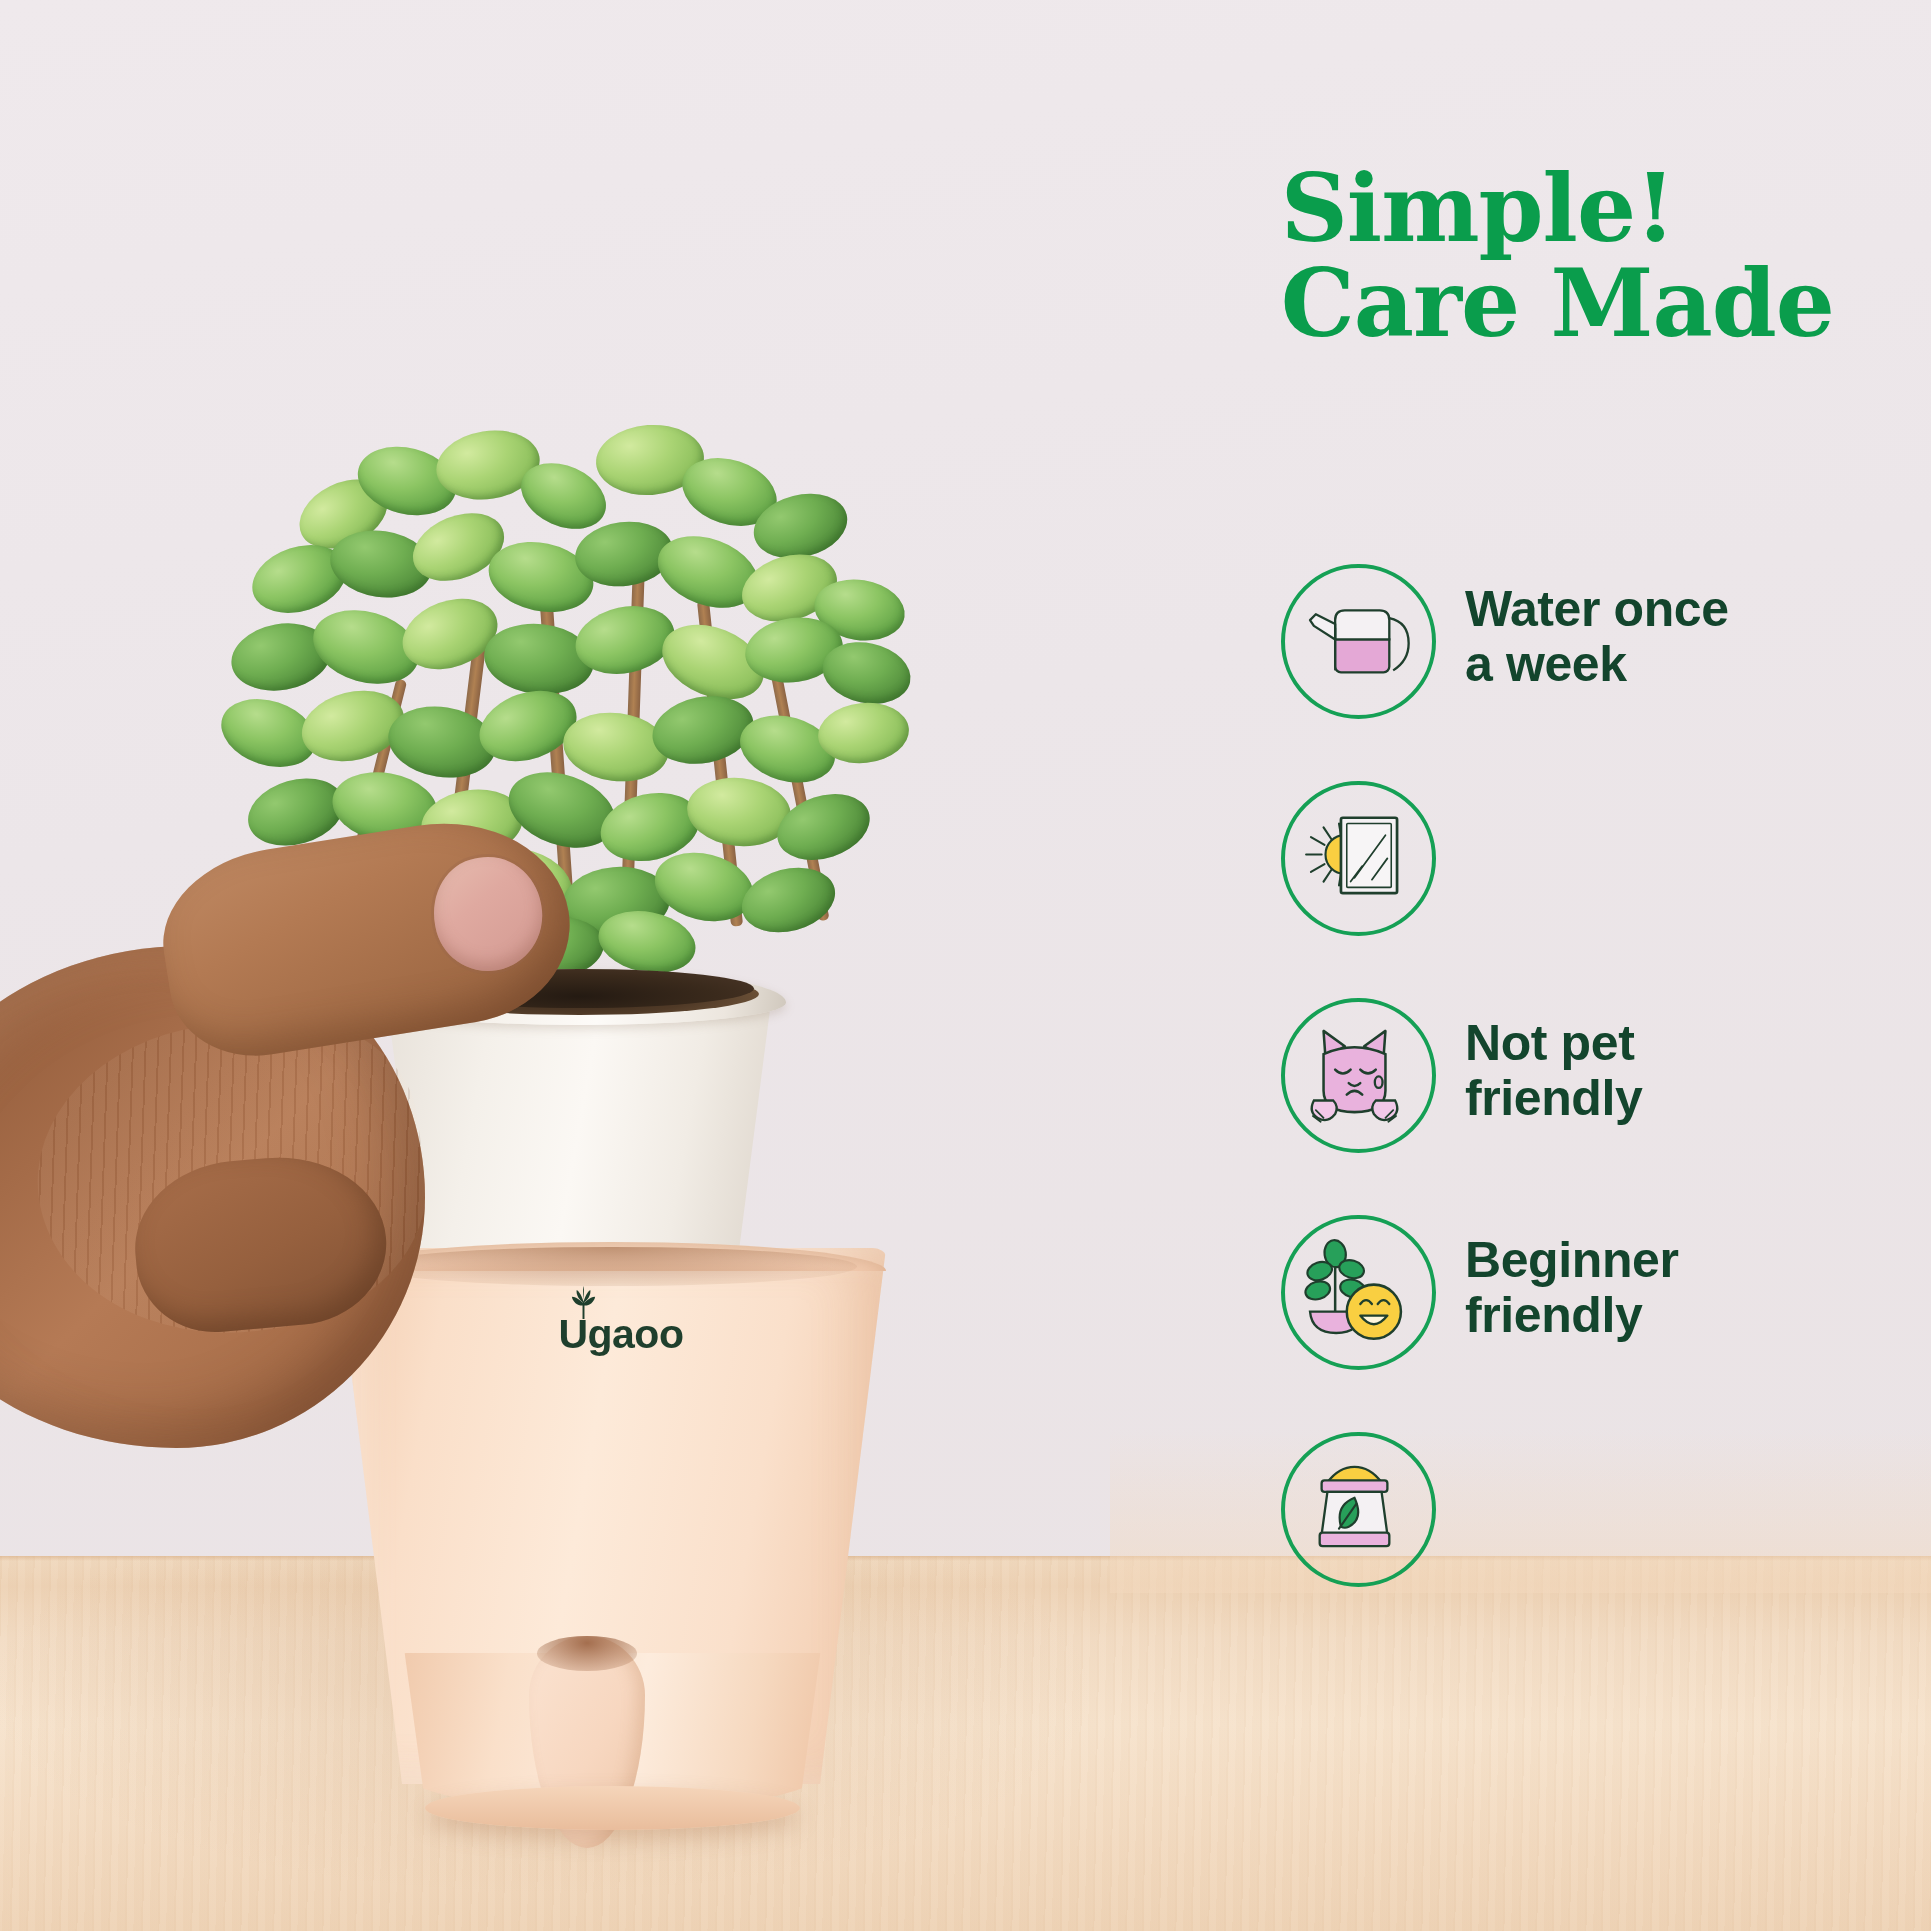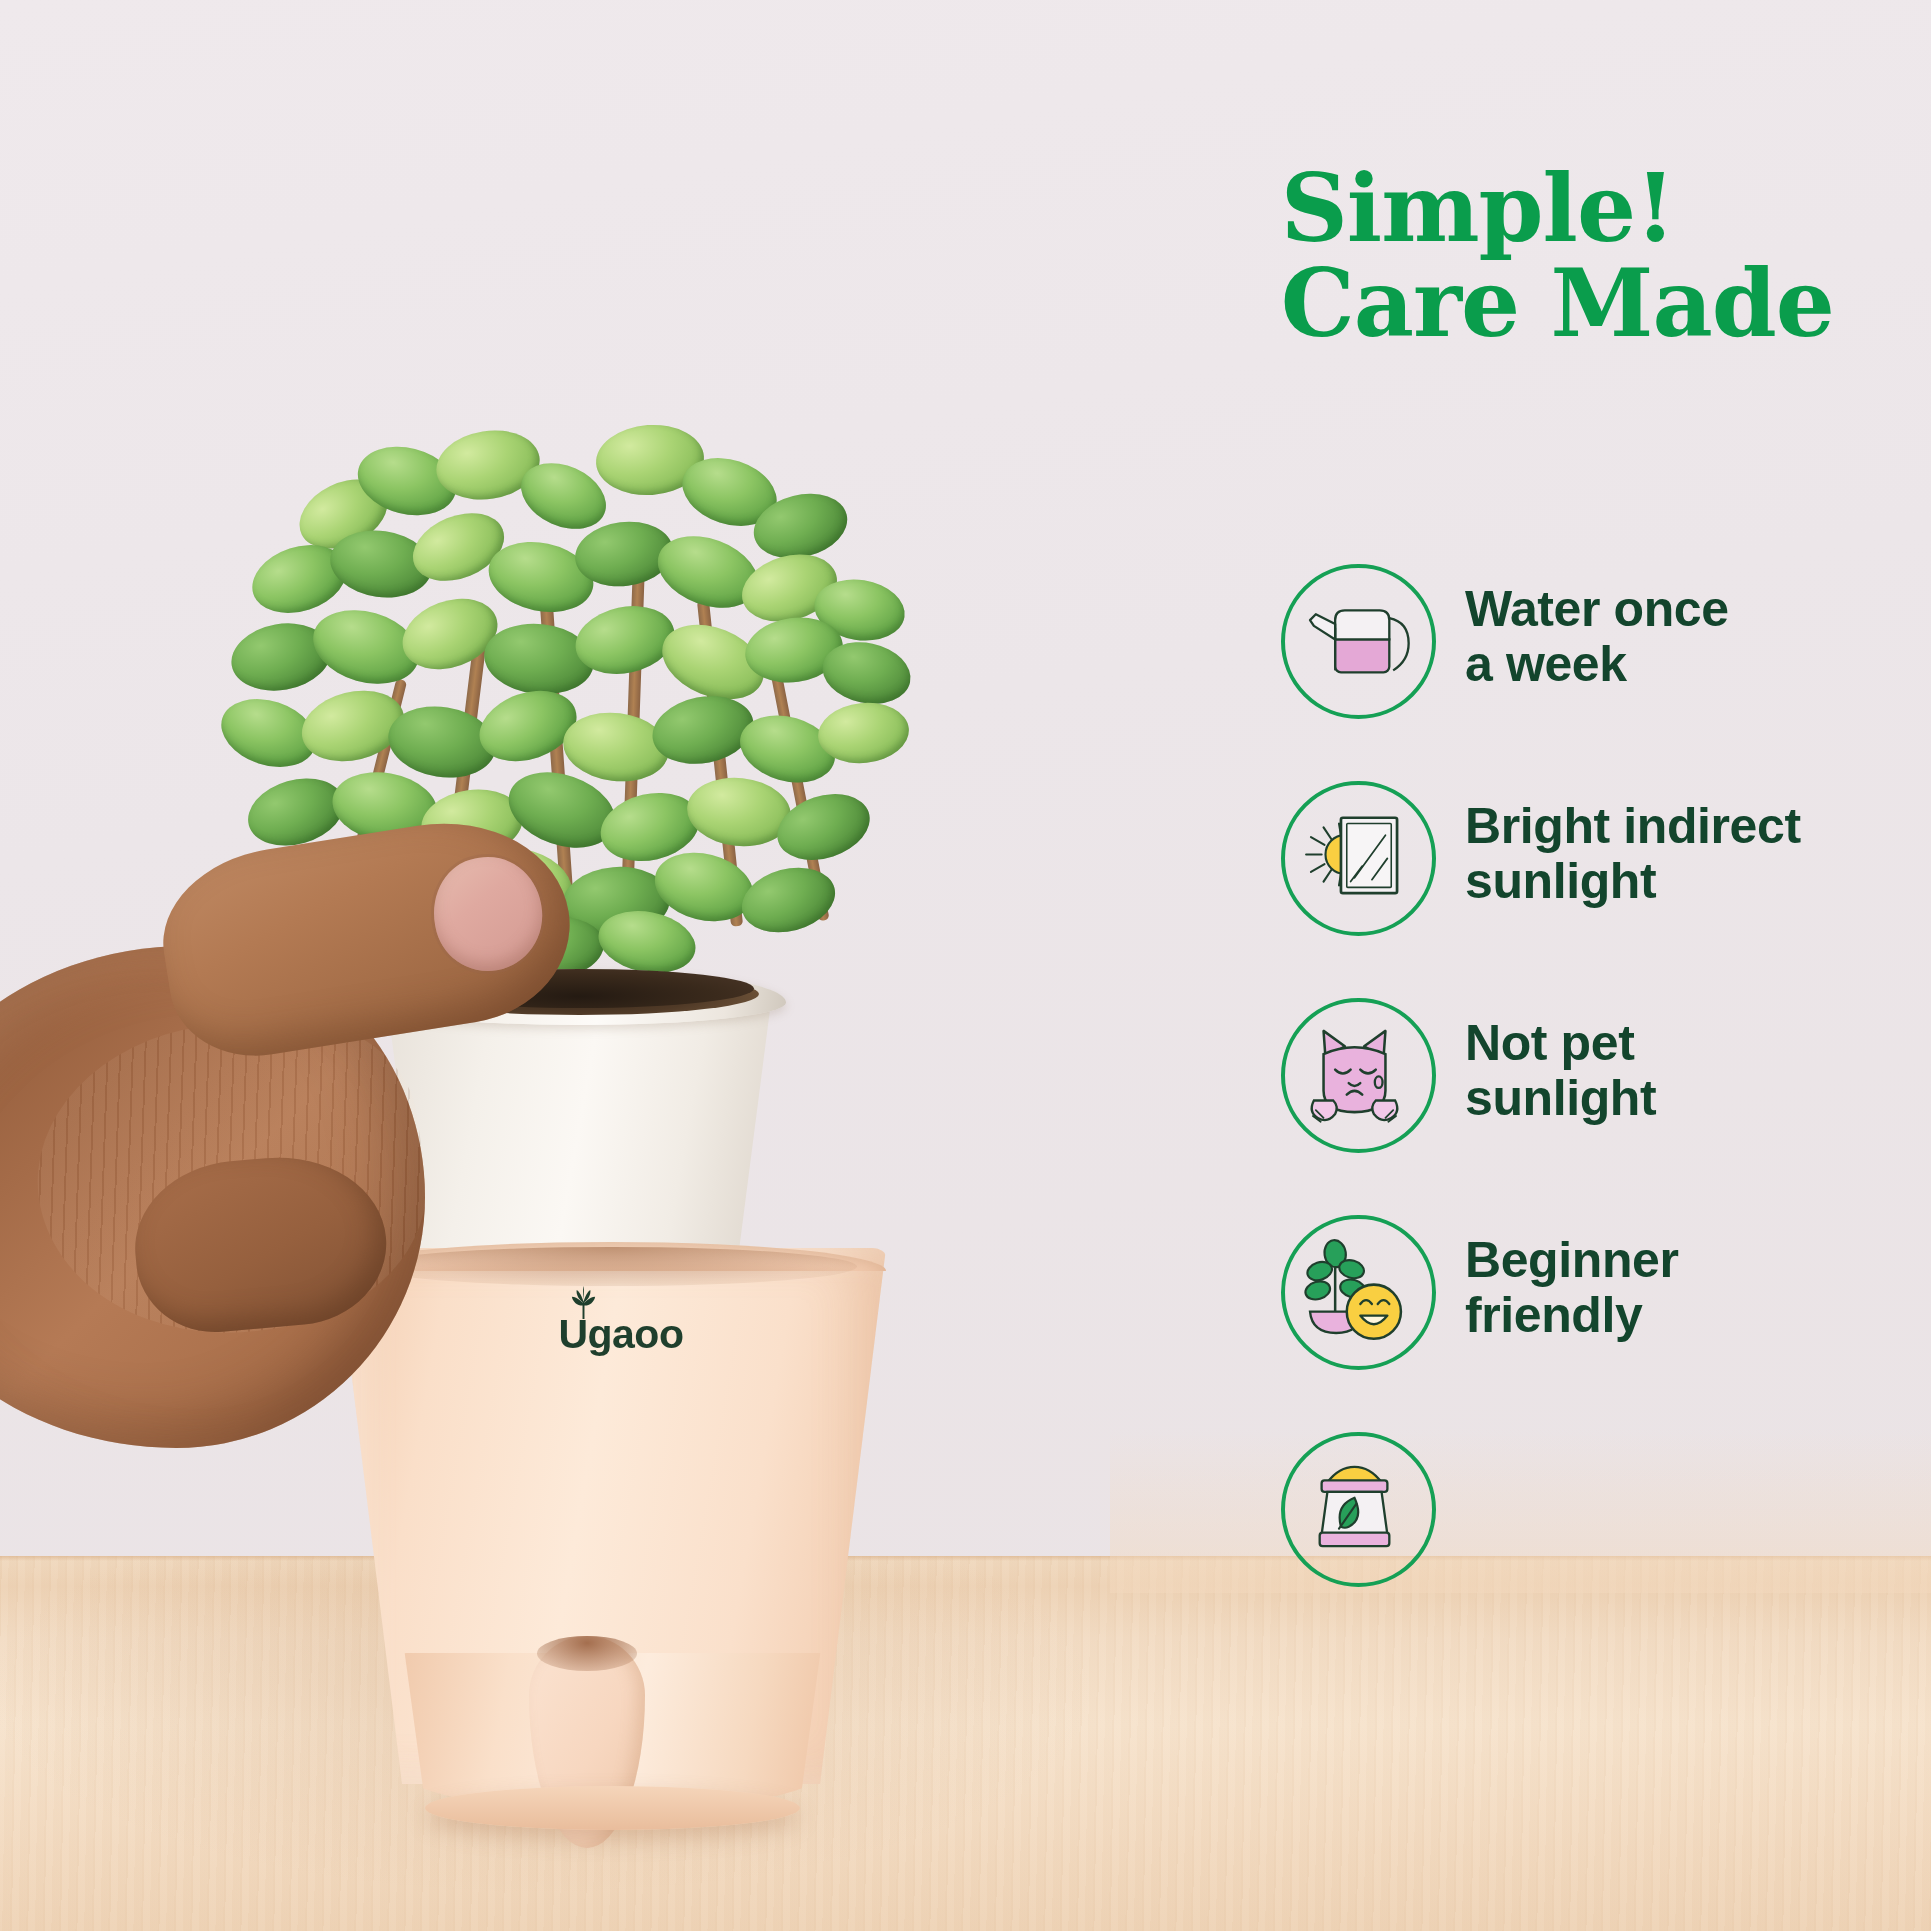--- a/index.html
+++ b/index.html
@@ -354,22 +354,20 @@
             <circle cx="66" cy="76" r="20" fill="#f9cf41" stroke="#1f3f2d" stroke-width="2.2"></circle>
             <rect x="62" y="38" width="58" height="78" rx="2" fill="#f4f1f3" stroke="#1f3f2d" stroke-width="2.8"></rect>
             <rect x="68" y="44" width="46" height="66" rx="1" fill="#f7f5f6" stroke="#1f3f2d" stroke-width="1.6"></rect>
             <g stroke="#1f3f2d" stroke-width="1.8" stroke-linecap="round">
               <line x1="76" y1="100" x2="108" y2="56"></line>
               <line x1="72" y1="104" x2="84" y2="88"></line>
               <line x1="94" y1="102" x2="110" y2="80"></line>
             </g>
           </svg>
         </div>
-        <div class="care-text">Bright indirect
-sunlight</div>
       </div>
 
       <div class="care-row">
         <div class="icon-circle">
           <div class="ring"></div>
           <svg class="icon-art" viewBox="0 0 152 152">
             <path d="M46 62 L44 34 L66 50 z" fill="#e9b2dd" stroke="#1f3f2d" stroke-width="2.6" stroke-linejoin="round"></path>
             <path d="M106 62 L108 34 L86 50 z" fill="#e9b2dd" stroke="#1f3f2d" stroke-width="2.6" stroke-linejoin="round"></path>
             <path d="M44 58 q32 -14 64 0 v38 q0 22 -32 22 q-32 0 -32 -22 z" fill="#e9b2dd" stroke="#1f3f2d" stroke-width="2.6"></path>
             <path d="M56 74 q8 8 16 0" fill="none" stroke="#1f3f2d" stroke-width="2.6" stroke-linecap="round"></path>
@@ -381,21 +379,21 @@
             <path d="M118 106 q6 12 -4 18 q-10 6 -18 -4 q-4 -8 2 -14 z" fill="#f1c8e8" stroke="#1f3f2d" stroke-width="2.4"></path>
             <g stroke="#1f3f2d" stroke-width="1.8" stroke-linecap="round">
               <line x1="36" y1="116" x2="44" y2="124"></line>
               <line x1="33" y1="122" x2="41" y2="128"></line>
               <line x1="116" y1="116" x2="108" y2="124"></line>
               <line x1="119" y1="122" x2="111" y2="128"></line>
             </g>
           </svg>
         </div>
         <div class="care-text">Not pet
-sunlight</div>
+friendly</div>
       </div>
 
       <div class="care-row">
         <div class="icon-circle">
           <div class="ring"></div>
           <svg class="icon-art" viewBox="0 0 152 152">
             <line x1="56" y1="102" x2="56" y2="44" stroke="#1f3f2d" stroke-width="2.6" stroke-linecap="round"></line>
             <ellipse cx="56" cy="40" rx="11" ry="14" fill="#27a05a" stroke="#1f3f2d" stroke-width="2.2" transform="rotate(-8 56 40)"></ellipse>
             <ellipse cx="40" cy="58" rx="13" ry="9" fill="#27a05a" stroke="#1f3f2d" stroke-width="2.2" transform="rotate(-18 40 58)"></ellipse>
             <ellipse cx="73" cy="56" rx="13" ry="9" fill="#27a05a" stroke="#1f3f2d" stroke-width="2.2" transform="rotate(16 73 56)"></ellipse>

